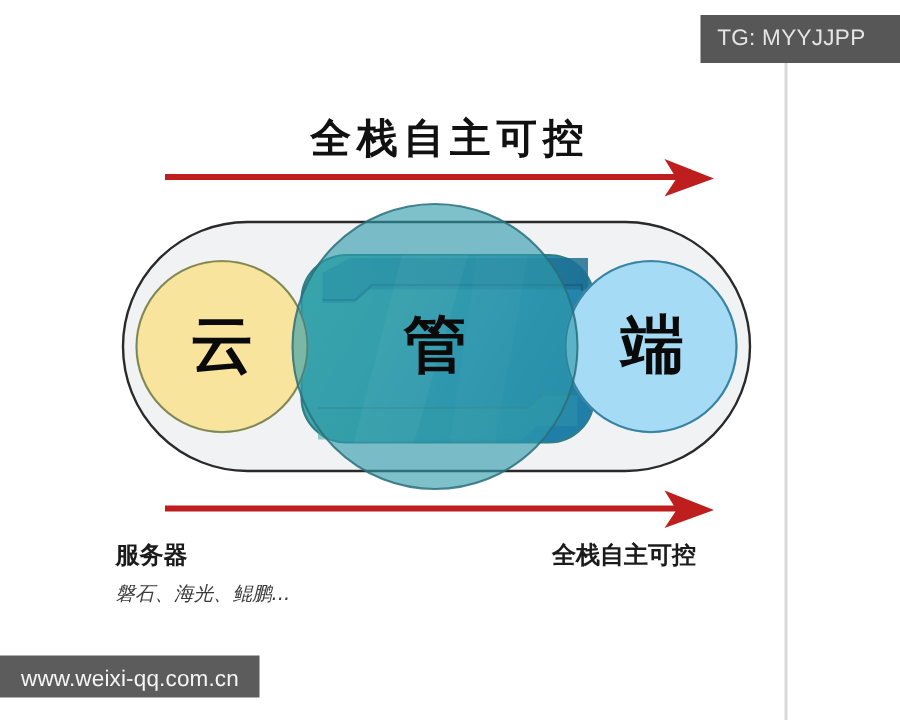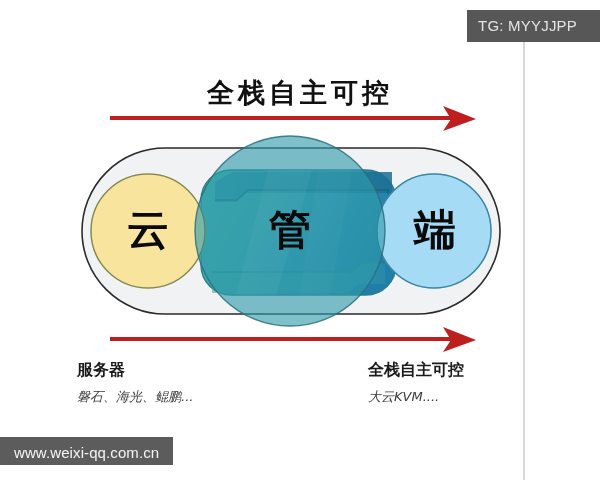--- a/index.html
+++ b/index.html
@@ -195,20 +195,19 @@
   <div class="glyph" id="glyph-duan">端</div>
 
   <div class="cap-col" id="cap-col-1">
     <div class="cap-head">服务器</div>
     <div class="cap-sub">磐石、海光、鲲鹏...</div>
   </div>
 
 
   <div class="cap-col" id="cap-col-3">
     <div class="cap-head">全栈自主可控</div>
-    <div class="cap-sub">大云KVM....</div>
   </div>
 
   <div class="wm-rule"></div>
   <div class="wm-top">TG: MYYJJPP</div>
   <div class="wm-bottom">www.weixi-qq.com.cn</div>
 
 </div>
 
 </body></html>

